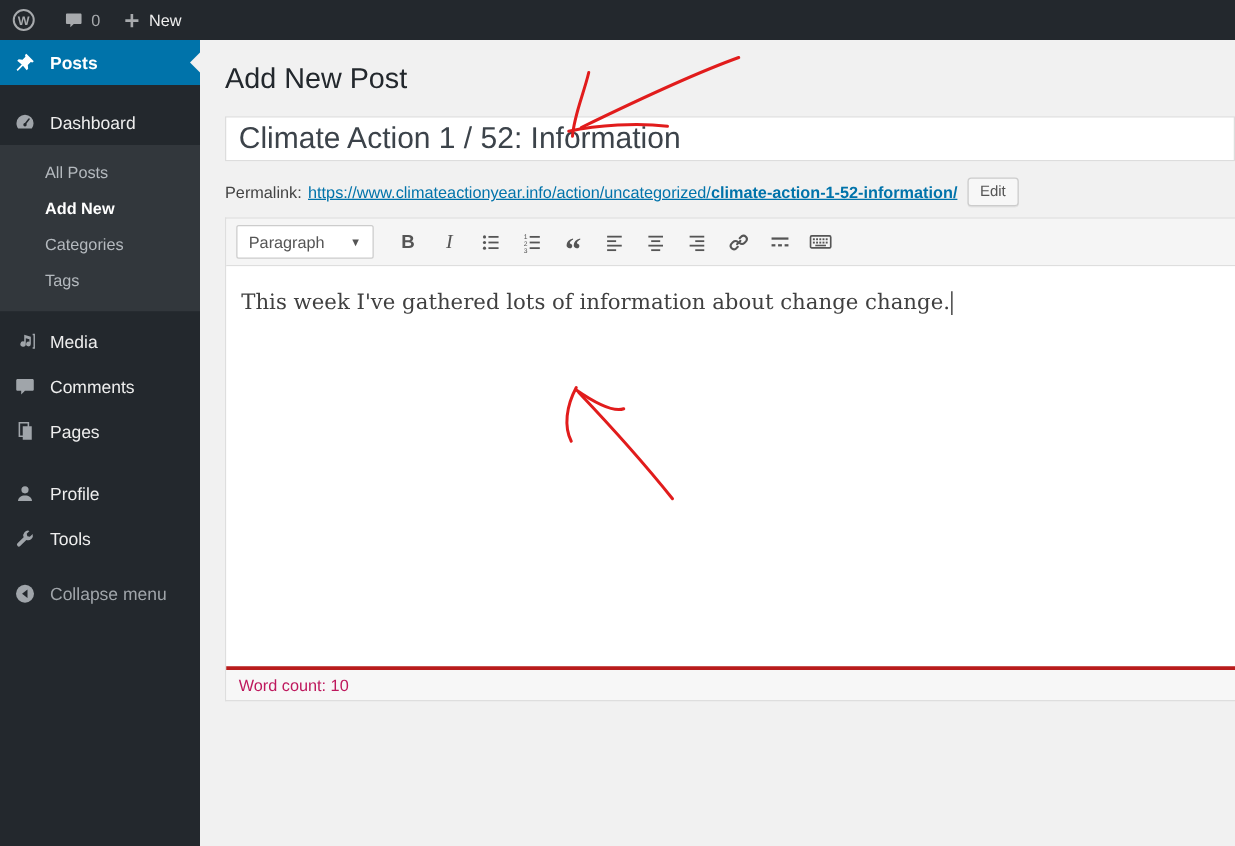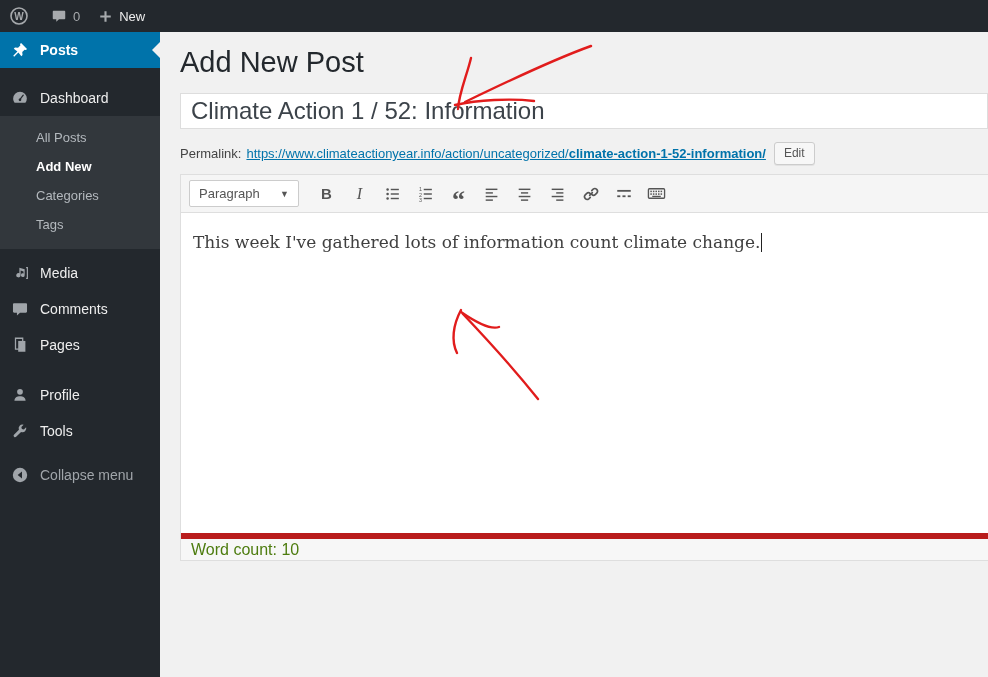--- a/index.html
+++ b/index.html
@@ -27,21 +27,21 @@
     border:8px solid transparent; border-right-color:#f1f1f1; }
   .submenu { background:#32373c; padding:7px 0 10px; }
   .submenu .sub-item { display:block; padding:7px 0 7px 36px; font-size:13px; color:#b4b9be; cursor:pointer; }
   .submenu .sub-item.active { color:#fff; font-weight:700; }
   .menu-gap { height:14px; }
   .menu-item.muted { color:#a0a5aa; }
 
   
   .content { position:absolute; top:32px; left:160px; right:0; bottom:0; background:#f1f1f1;
     padding:14px 0 0 20px; }
-  .page-title { font-size:29px; font-weight:400; color:#23282d; margin:2px 0 16px; line-height:29px; }
+  .page-title { font-size:23px; font-weight:400; color:#23282d; margin:2px 0 16px; line-height:29px; }
   .title-input { display:block; width:100%; height:36px; border:1px solid #ddd; background:#fff;
     font-family:"Liberation Sans",sans-serif; font-size:24px; color:#3c434a; padding:2px 10px; outline:none; }
   .permalink-row { margin-top:13px; font-size:13px; color:#444; display:flex; align-items:center; }
   .permalink-row a { color:#0073aa; margin-left:5px; text-decoration:underline; }
   .permalink-row .slug { font-weight:700; }
   .btn { display:inline-flex; align-items:center; gap:6px; border:1px solid #ccc; border-radius:3px;
     background:#f7f7f7; color:#555; font-size:13px; cursor:pointer; box-shadow:0 1px 0 rgba(0,0,0,.06); }
   .btn-small { margin-left:8px; padding:2px 9px; font-size:12px; line-height:17px; }
   .media-row { margin-top:25px; }
   .btn-media { padding:5px 11px; }
@@ -57,22 +57,22 @@
   .fmt-select .caret { font-size:9px; color:#555; }
   .tb-btn { width:29px; height:27px; display:flex; align-items:center; justify-content:center;
     color:#555; border-radius:2px; cursor:pointer; }
   .tb-bold { font-weight:700; font-size:15px; }
   .tb-italic { font-style:italic; font-family:"Liberation Serif",serif; font-size:16px; }
   .tb-quote { font-family:"Liberation Serif",serif; font-weight:700; font-size:26px; line-height:10px;
     padding-top:12px; }
   .editor-body { background:#fff; min-height:320px; padding:19px 12px;
     font-family:"DejaVu Serif",serif; font-size:17px; color:#404040; cursor:text; }
   .caret-bar { display:inline-block; width:1px; height:19px; background:#222; vertical-align:text-bottom; margin-left:1px; }
-  .statusbar { background:#f7f7f7; border-top:6px solid #b91c1c; height:27px; display:flex;
-    align-items:center; padding:0 10px; font-size:16px; color:#4d7c0f; }
+  .statusbar { background:#f7f7f7; border-top:3px solid #b91c1c; height:27px; display:flex;
+    align-items:center; padding:0 10px; font-size:13px; color:#be185d; }
 
   
   .annotations { position:absolute; inset:0; z-index:100; pointer-events:none; }
 </style>
 </head>
 <body>
 
 <div class="adminbar">
   <div class="ab-item">
     <span class="ico">
@@ -292,21 +292,21 @@
               <rect x="8.9" y="9.8" width="1.6" height="1.6"></rect>
               <rect x="11.6" y="9.8" width="1.6" height="1.6"></rect>
               <rect x="14.3" y="9.8" width="1.6" height="1.6"></rect>
               <rect x="5.5" y="12.4" width="9" height="1.3"></rect>
             </g>
           </svg>
       </div>
     </div>
 
     <div class="editor-body">
-      <span>This week I've gathered lots of information count climate change.</span><span class="caret-bar"></span>
+      <span>This week I've gathered lots of information about change change.</span><span class="caret-bar"></span>
     </div>
 
     <div class="statusbar">
       <span>Word count:</span>&nbsp;<span>10</span>
     </div>
   </div>
 </div>
 
 <div class="annotations">
   <svg width="988" height="677" viewBox="0 0 988 677">

